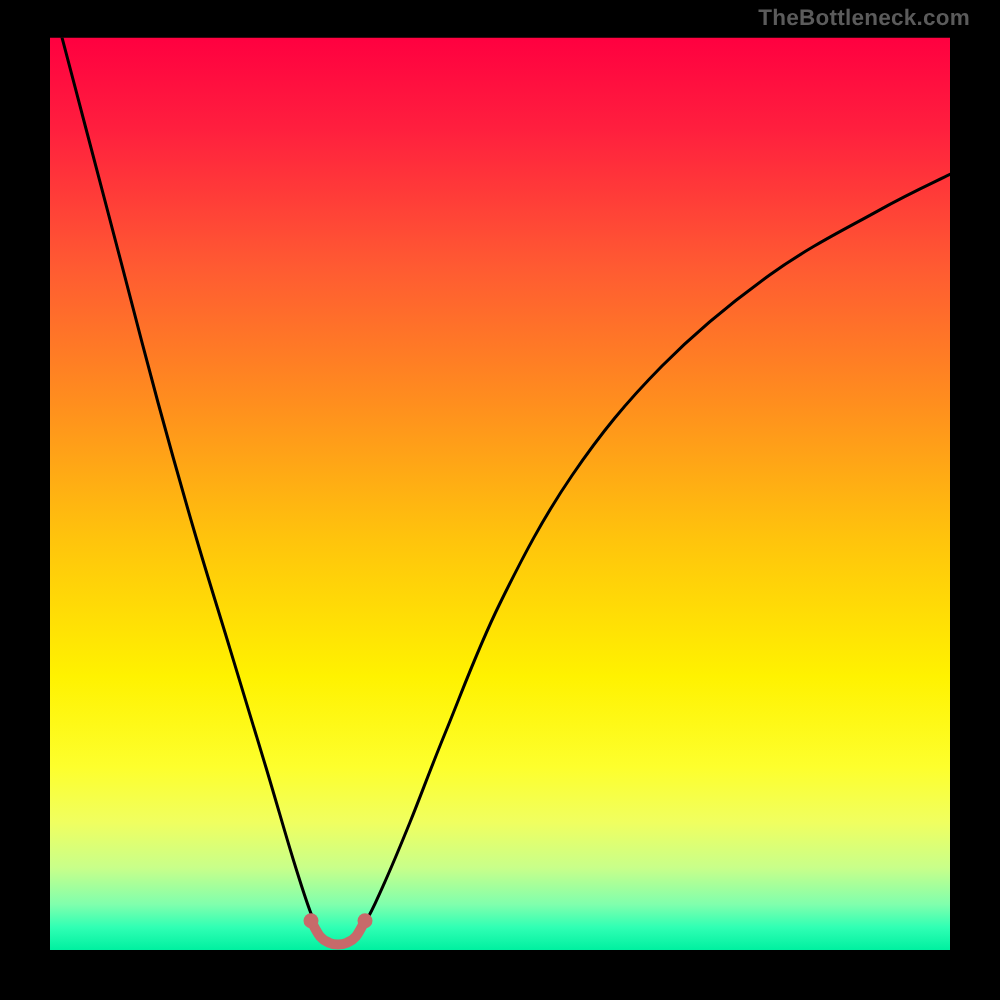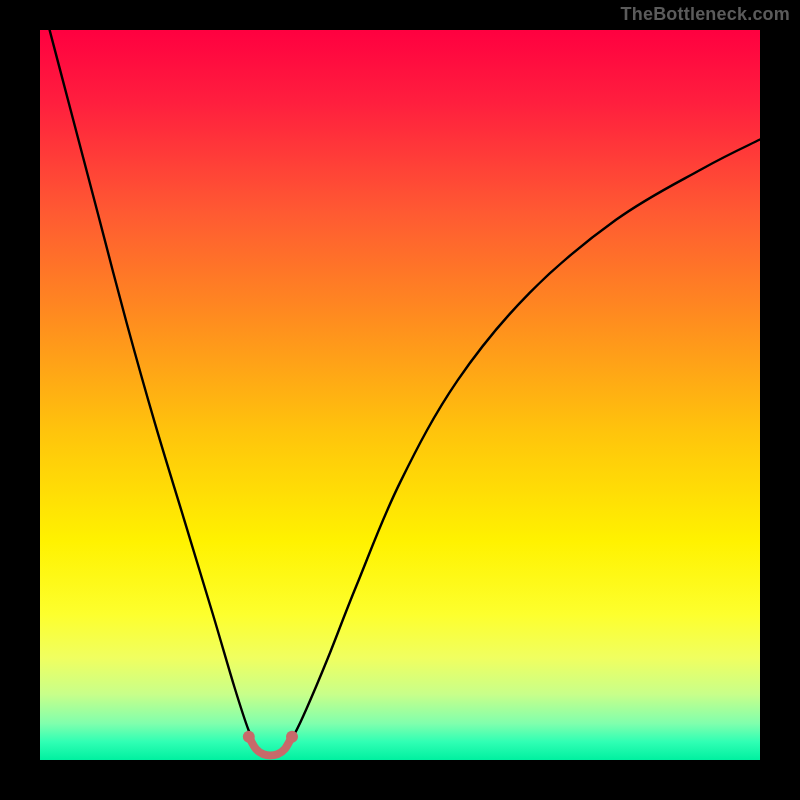--- a/index.html
+++ b/index.html
@@ -12,21 +12,21 @@
   }
   .container {
     position: relative;
     width: 800px;
     height: 800px;
     background: #000000;
   }
   .watermark {
     position: absolute;
     top: 4px;
-    right: 10px;
+    right: 24px;
     font-family: Arial, Helvetica, sans-serif;
     font-size: 18px;
     font-weight: bold;
     color: #5b5b5b;
     z-index: 20;
     letter-spacing: 0.2px;
   }
   .plot-area {
     position: absolute;
     left: 40px;

